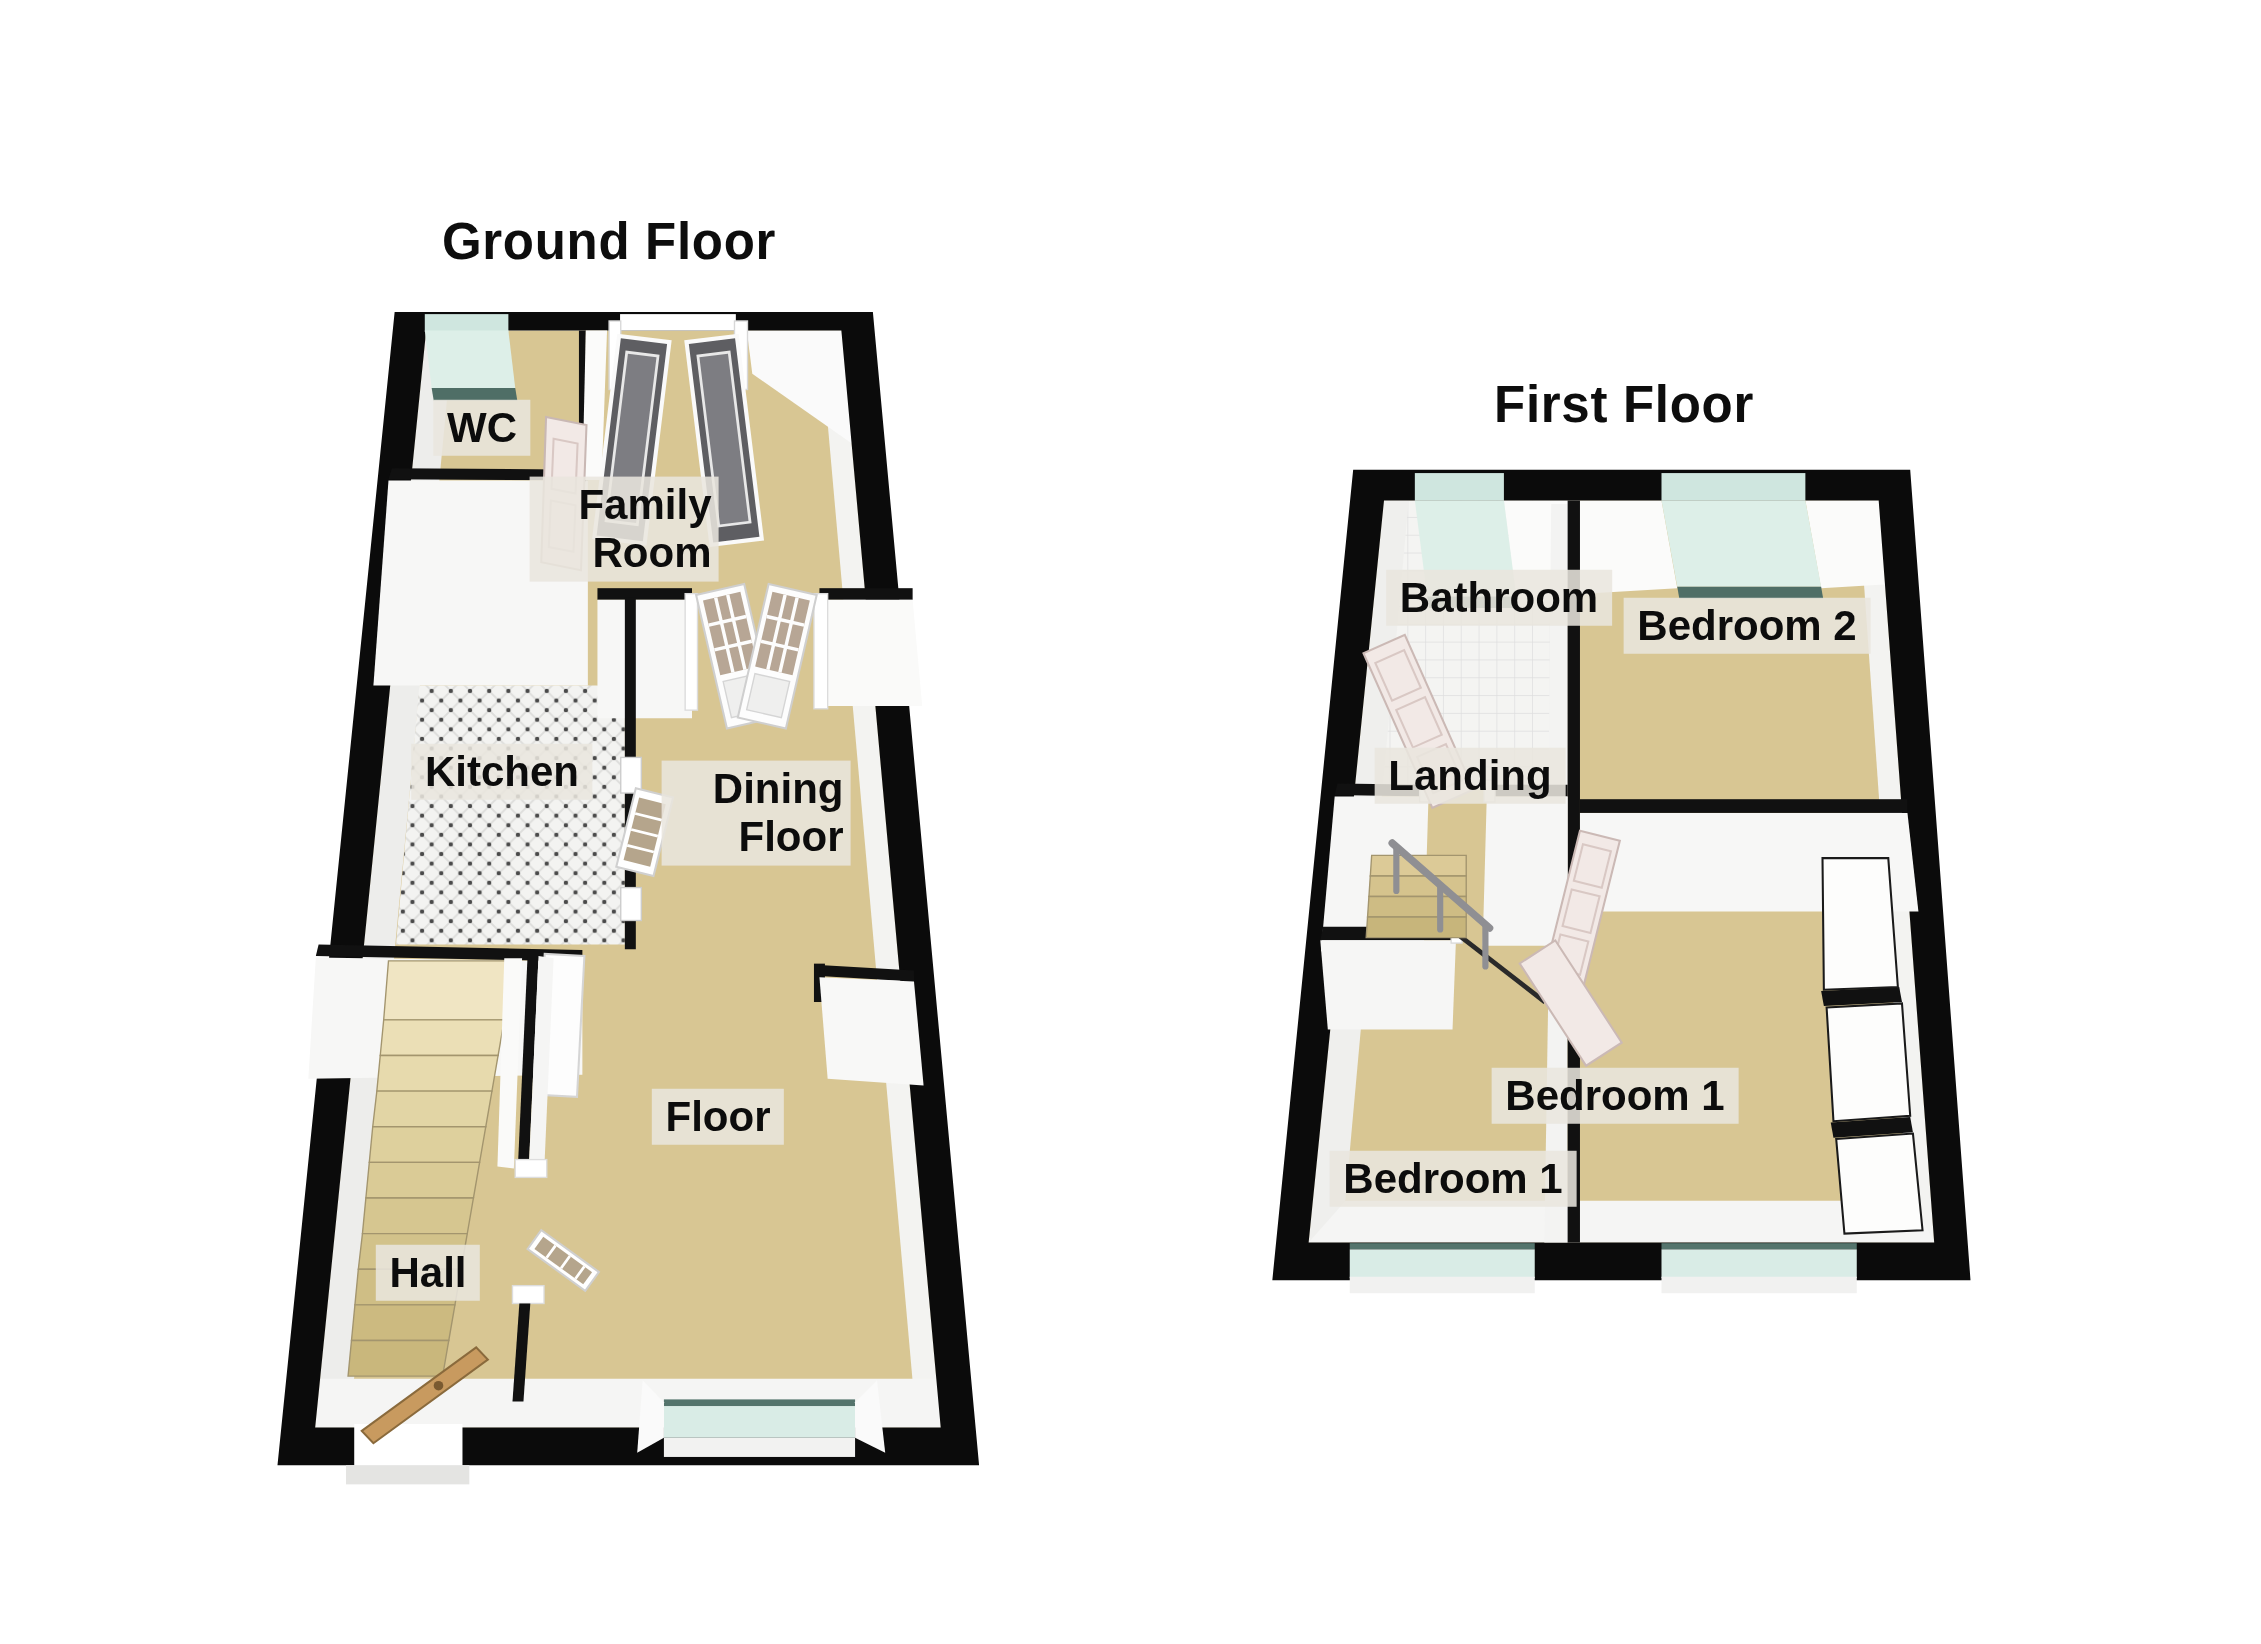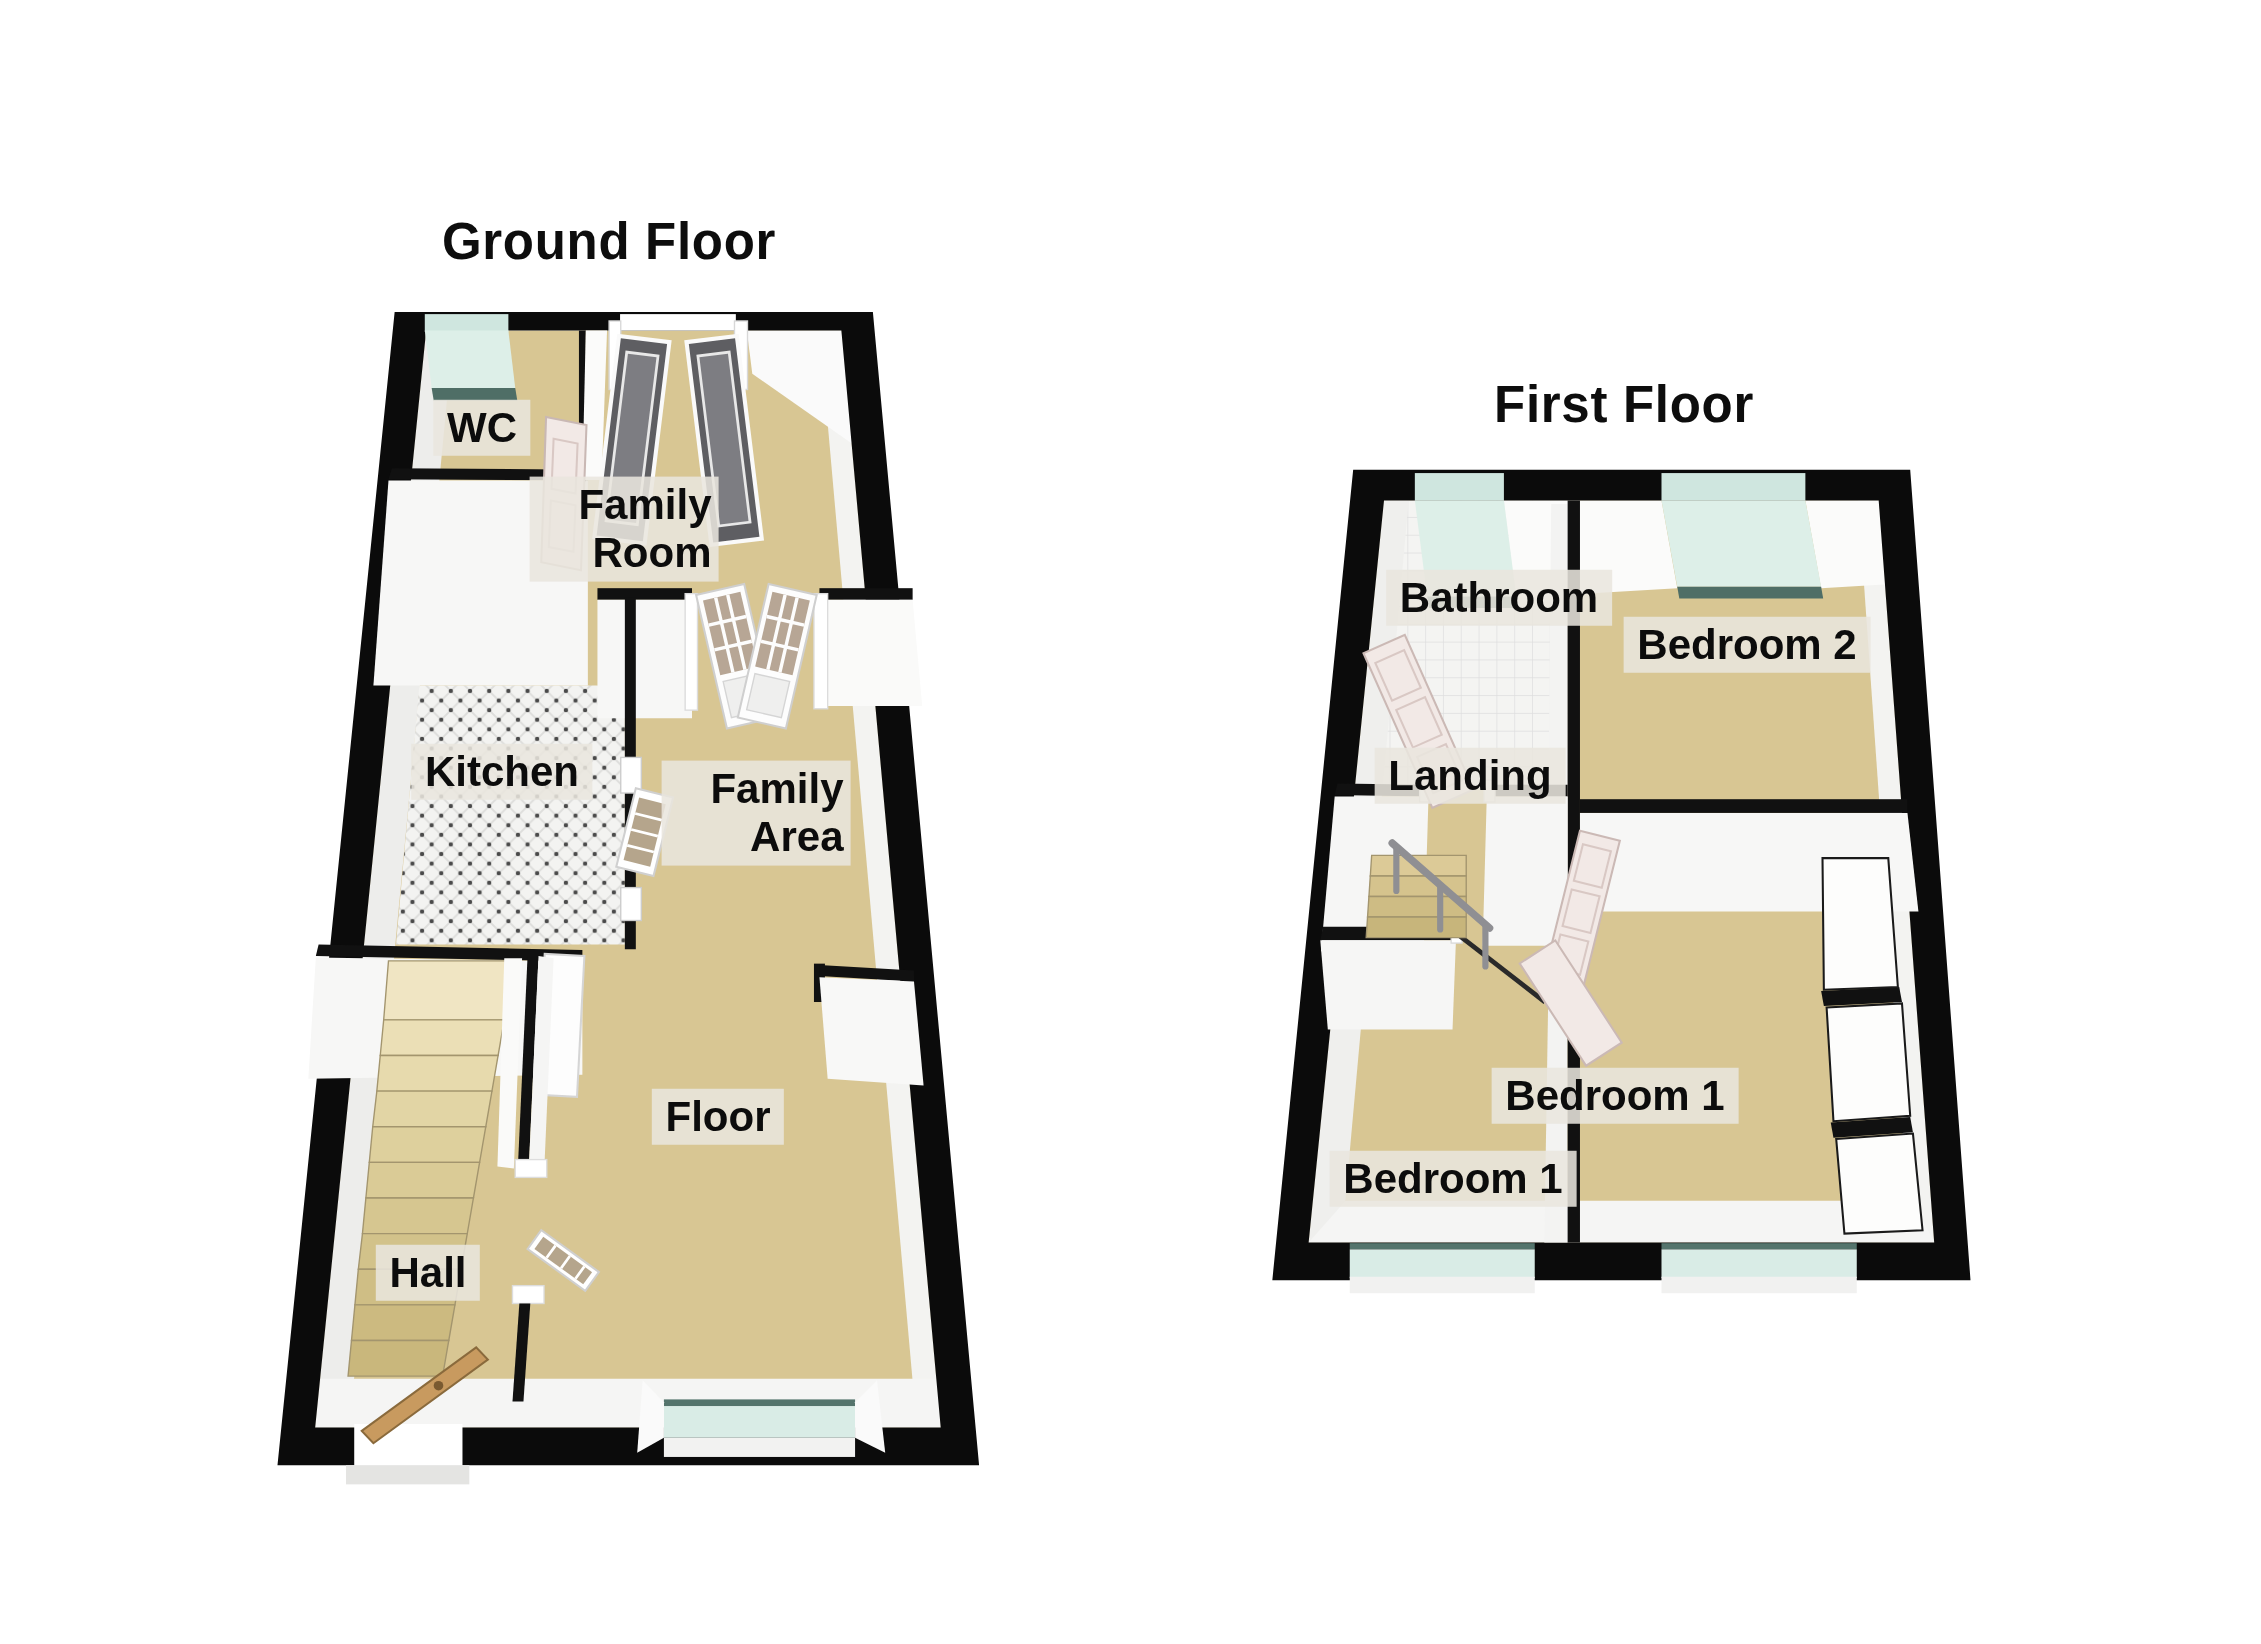--- a/index.html
+++ b/index.html
@@ -267,24 +267,24 @@
     </g>
   </g>
 </svg>
 
 <div class="floor-title" style="left:1624px;top:404px;">First Floor</div>
 <div class="floor-title" style="left:609px;top:241px;">Ground Floor</div>
 
 <div class="room-label" style="left:482px;top:428px;">WC</div>
 <div class="room-label two-line" style="left:624px;top:529px;">Family Room</div>
 <div class="room-label" style="left:502px;top:772px;">Kitchen</div>
-<div class="room-label two-line" style="left:756px;top:813px;">Family Area</div>
+<div class="room-label two-line" style="left:756px;top:813px;">Dining Floor</div>
 <div class="room-label" style="left:718px;top:1117px;">Floor</div>
 <div class="room-label" style="left:428px;top:1273px;">Hall</div>
 
 <div class="room-label" style="left:1499px;top:598px;">Bathroom</div>
-<div class="room-label" style="left:1747px;top:645px;">Bedroom 2</div>
+<div class="room-label" style="left:1747px;top:626px;">Bedroom 2</div>
 <div class="room-label" style="left:1470px;top:776px;">Landing</div>
 <div class="room-label" style="left:1615px;top:1096px;">Bedroom 1</div>
 <div class="room-label" style="left:1453px;top:1179px;">Bedroom 1</div>
 
 </div>
 
 
 </body></html>

